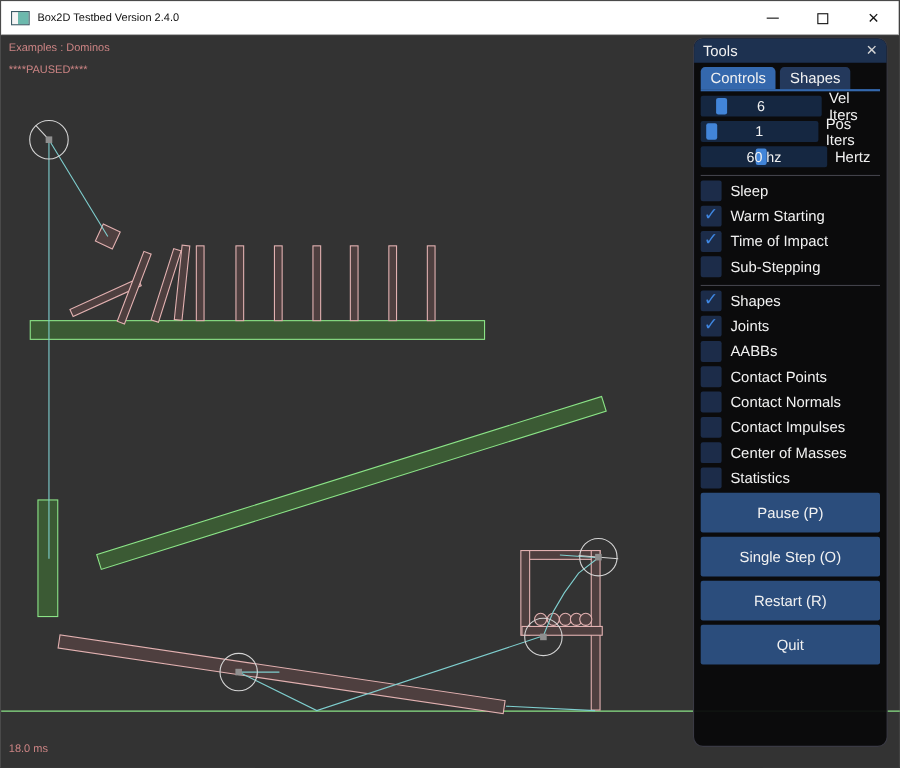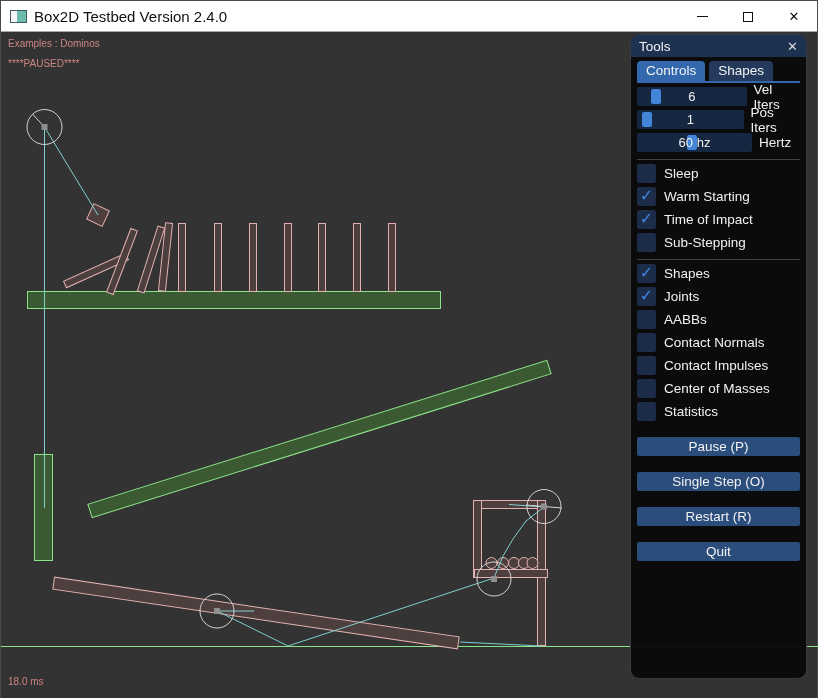--- a/index.html
+++ b/index.html
@@ -5,21 +5,21 @@
   * { box-sizing: border-box; margin: 0; padding: 0; }
   html,body { width: 818px; height: 698px; overflow: hidden; }
   body { font-family: "Liberation Sans", "DejaVu Sans", sans-serif; background:#333; }
 
   .window { position:relative; width:818px; height:698px; border:1px solid #4a4a4a; background:var(--scene-bg); }
 
   
   .titlebar { position:relative; height:31px; background:#ffffff; border-bottom:1px solid #a9a9a9; display:flex; align-items:center; }
   .app-icon { width:17px; height:13px; margin-left:9px; border:1px solid #3d5c66;
               background:linear-gradient(to right,#f5f5f5 0 38%, #6cb9ad 38% 100%); }
-  .title-text { margin-left:7px; font-size:15px; color:#101010; }
+  .title-text { margin-left:7px; font-size:10px; color:#101010; }
   .win-controls { position:absolute; right:0; top:0; height:31px; display:flex; }
   .win-btn { width:46px; height:31px; display:flex; align-items:center; justify-content:center; cursor:default; }
   .glyph-min { width:11px; height:1.5px; background:#111; }
   .glyph-max { width:10px; height:10px; border:1.2px solid #111; }
   .glyph-close { font-size:13px; color:#111; line-height:1; }
 
   
   .client { position:relative; width:100%; height:667px; background:var(--scene-bg); }
   svg.scene { position:absolute; left:0; top:0; }
   .sh-static { fill:var(--static-fill); stroke:var(--static-stroke); stroke-width:1; }
@@ -53,21 +53,21 @@
   .slabel { margin-left:7px; }
 
   .sep { height:1px; background:#42424a; margin:7px 0 2px 0; }
 
   .crow { display:flex; align-items:center; height:19px; margin-top:4px; }
   .cbox { width:19px; height:19px; background:var(--checkbox-bg); border-radius:2px;
           display:flex; align-items:center; justify-content:center; }
   .cmark { color:var(--check-mark); font-size:16px; font-weight:bold; line-height:1; transform:translateY(-1px); }
   .clabel { margin-left:8px; }
 
-  .pbtn { height:19px; margin-top:16px; background:var(--button-bg); border-radius:2px;
+  .pbtn { height:36px; margin-top:4px; background:var(--button-bg); border-radius:2px;
           display:flex; align-items:center; justify-content:center; font-size:13.5px; cursor:default; }
 </style>
 </head>
 <body>
 
 <div class="window">
 
   <div class="titlebar">
     <div class="app-icon"></div>
     <div class="title-text">Box2D Testbed Version 2.4.0</div>
@@ -215,20 +215,24 @@
                 <span class="cmark">✓</span>
               </div>
               <span class="clabel">Joints</span>
             </div>
             <div class="crow">
               <div class="cbox"></div>
               <span class="clabel">AABBs</span>
             </div>
             <div class="crow">
               <div class="cbox"></div>
+              <span class="clabel">Contact Points</span>
+            </div>
+            <div class="crow">
+              <div class="cbox"></div>
               <span class="clabel">Contact Normals</span>
             </div>
             <div class="crow">
               <div class="cbox"></div>
               <span class="clabel">Contact Impulses</span>
             </div>
             <div class="crow">
               <div class="cbox"></div>
               <span class="clabel">Center of Masses</span>
             </div>

